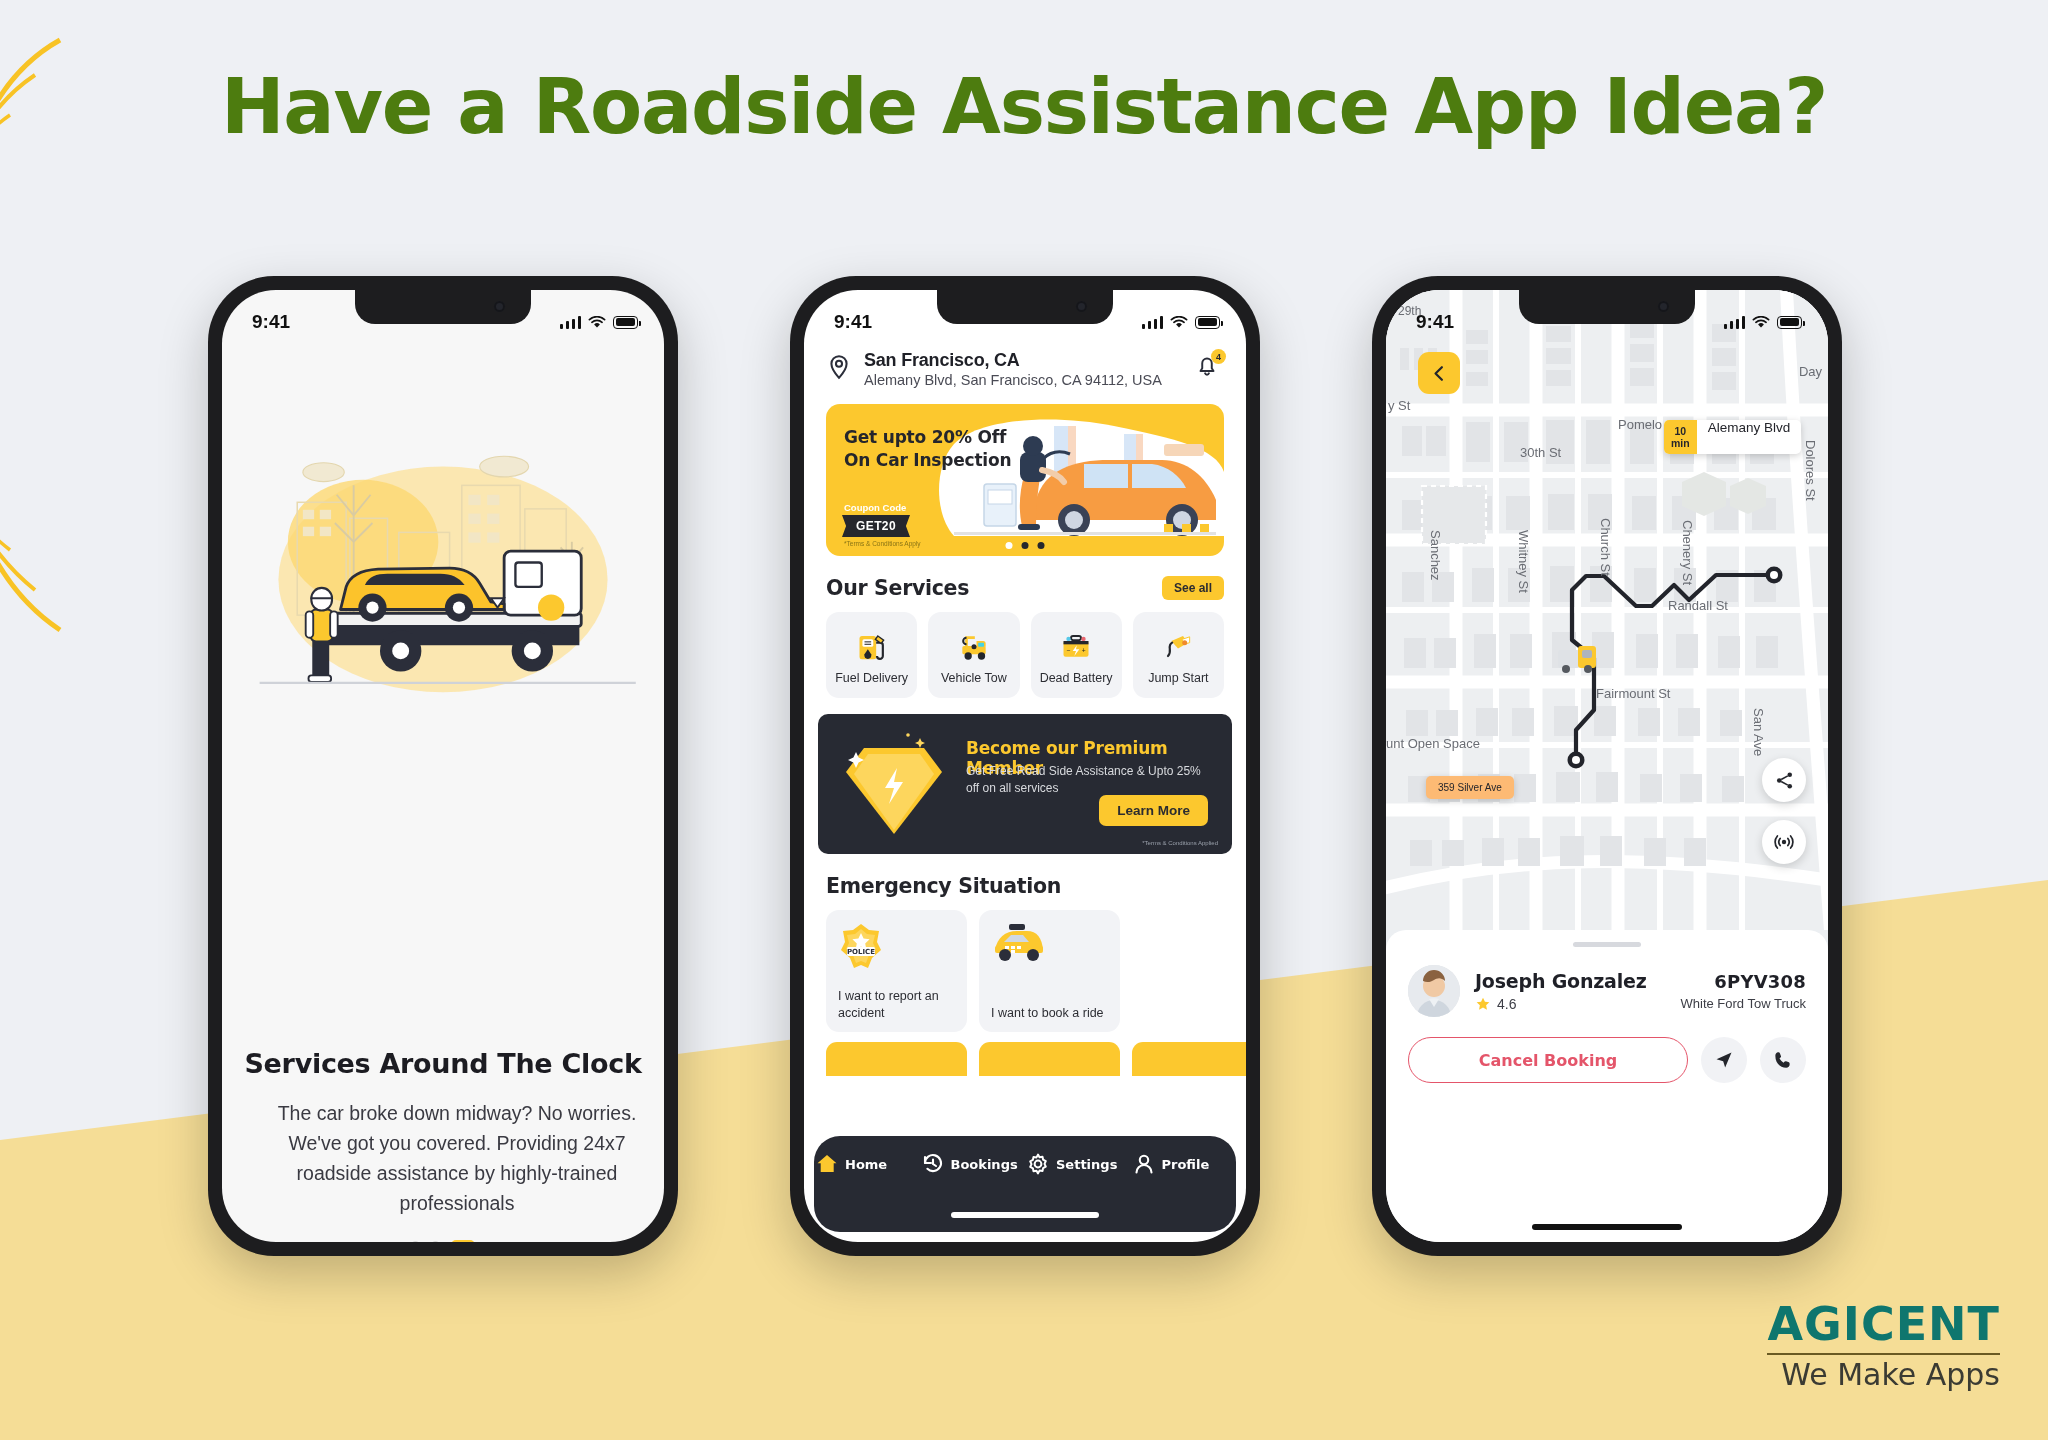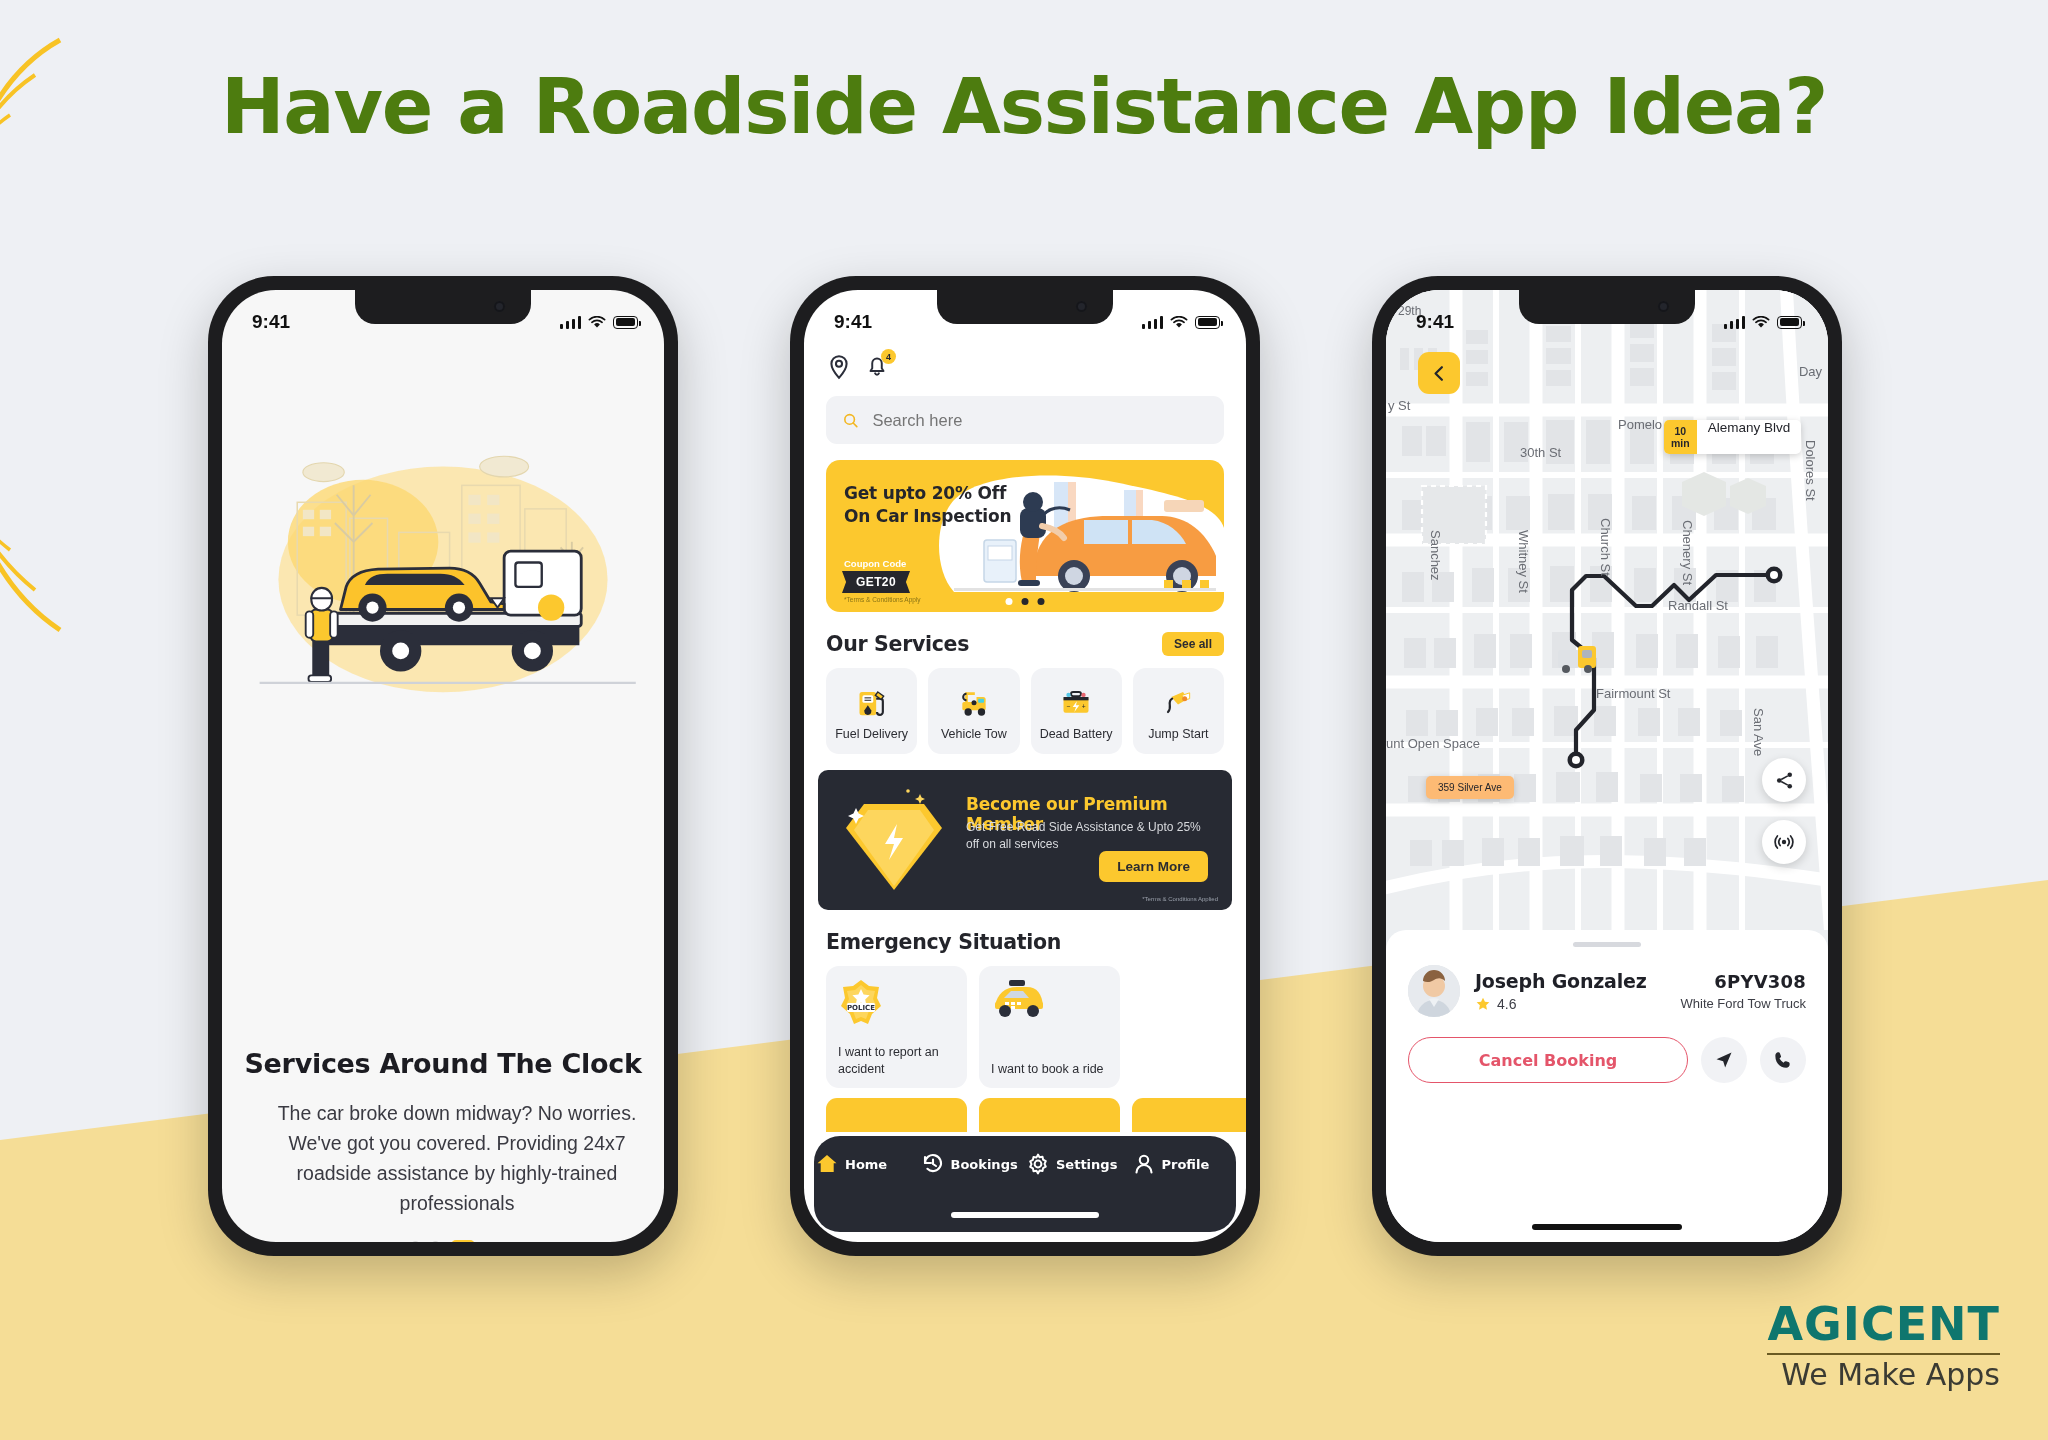--- a/index.html
+++ b/index.html
@@ -360,36 +360,33 @@
       </span>
     </div>
 
     <div class="p2-scroll">
 
       <div class="p2-header">
         <svg class="pin-ico" viewBox="0 0 24 24">
           <path d="M12 2c-4 0-7 3.1-7 7 0 5.2 7 13 7 13s7-7.8 7-13c0-3.9-3-7-7-7z" fill="none" stroke="#2b2e3a" stroke-width="1.9"></path>
           <circle cx="12" cy="9" r="2.8" fill="none" stroke="#2b2e3a" stroke-width="1.9"></circle>
         </svg>
+        <div class="loc-txt">
+          <div class="loc-city">San Francisco, CA</div>
+          <div class="loc-addr">Alemany Blvd, San Francisco, CA 94112, USA</div>
+        </div>
         <div class="bell-wrap">
           <svg width="26" height="27" viewBox="0 0 24 24">
             <path d="M6 17h12l-1.6-2.4V10a4.4 4.4 0 0 0-8.8 0v4.6z" fill="none" stroke="#2b2e3a" stroke-width="1.8" stroke-linejoin="round"></path>
             <path d="M10.2 19.2a1.9 1.9 0 0 0 3.6 0" fill="none" stroke="#2b2e3a" stroke-width="1.8" stroke-linecap="round"></path>
           </svg>
           <span class="bell-badge">4</span>
         </div>
       </div>
 
-      <div class="p2-search">
-        <svg width="19" height="19" viewBox="0 0 24 24">
-          <circle cx="10.5" cy="10.5" r="6.6" fill="none" stroke="#f3b721" stroke-width="2.2"></circle>
-          <line x1="15.4" y1="15.4" x2="20.4" y2="20.4" stroke="#f3b721" stroke-width="2.2" stroke-linecap="round"></line>
-        </svg>
-        <input placeholder="Search here" style="">
-      </div>
 
       <div class="promo">
         <svg class="promo-art" viewBox="0 0 300 152">
           <path d="M30 40 C 55 14, 130 10, 190 22 C 250 34, 292 44, 300 68 L300 132 L30 132 C 10 110, 10 62, 30 40 Z" fill="#fff"></path>
           <rect x="130" y="22" width="14" height="84" fill="#d7e6f7"></rect>
             <rect x="144" y="22" width="8" height="84" fill="#f4b183" opacity=".5"></rect>
           <rect x="200" y="30" width="12" height="60" fill="#d7e6f7"></rect>
             <rect x="212" y="30" width="7" height="60" fill="#f4b183" opacity=".5"></rect>
           <rect x="240" y="40" width="40" height="12" rx="3" fill="#f6d6b8"></rect>
           <path d="M112 96 C 120 66, 150 56, 185 56 L 238 56 C 262 56, 282 72, 292 96 L 292 116 L 112 116 Z" fill="#f79c42"></path>

